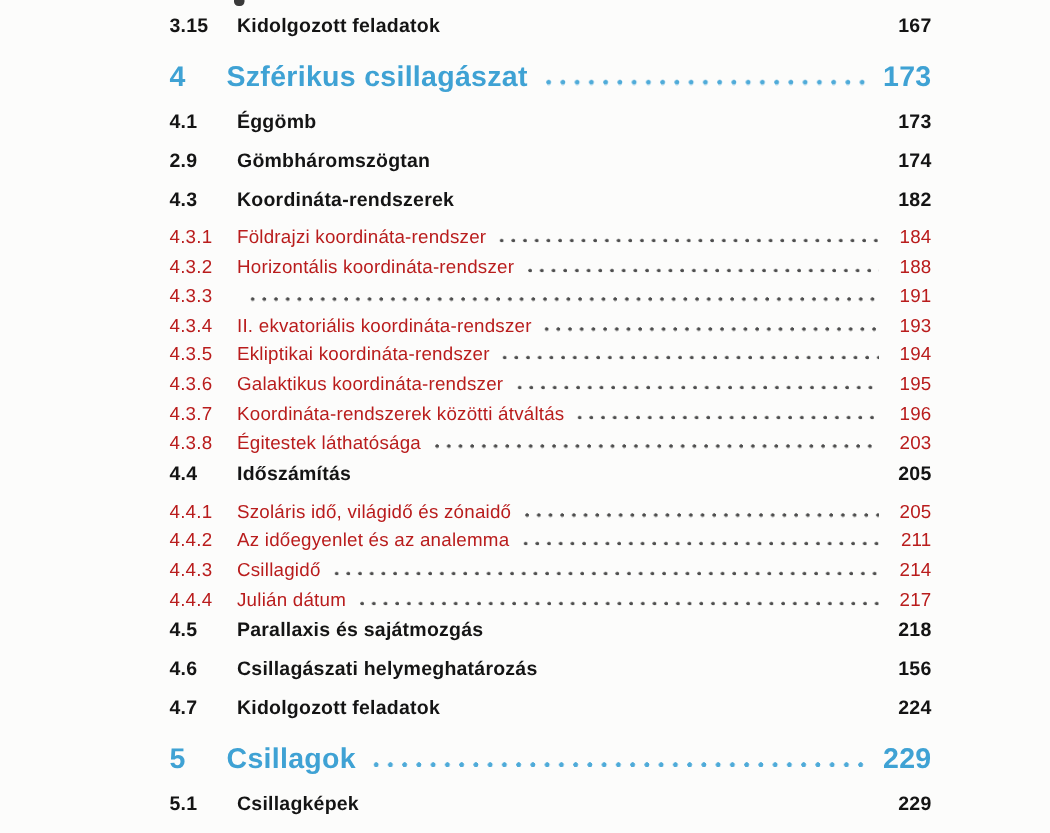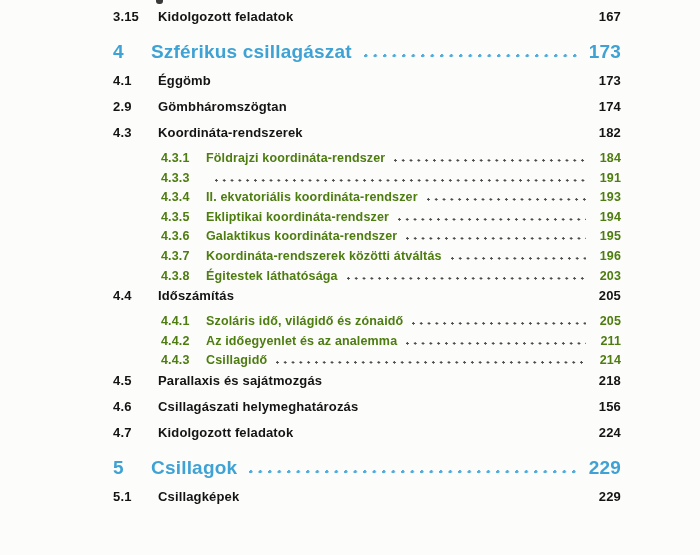--- a/index.html
+++ b/index.html
@@ -30,25 +30,24 @@
     padding: 9px 79px 0 113px;
   }
   .row {
     display: flex;
     align-items: baseline;
     white-space: nowrap;
   }
   .row-sub {
     font-size: 12.5px;
     line-height: 14px;
-    font-weight: 700;
-    color: #4d7c0f;
+    font-weight: 400;
+    color: #b91c1c;
     margin-bottom: 5.6px;
     letter-spacing: 0.15px;
-    margin-left: 48px;
   }
   .row-bold {
     font-size: 13px;
     line-height: 15px;
     font-weight: 700;
     color: #141414;
     margin-bottom: 11px;
     letter-spacing: 0.15px;
   }
   .row-chapter {
@@ -130,20 +129,26 @@
         <span class="leader no-dots"></span>
         <span class="pagenum">182</span>
       </div>
       <div class="row row-sub">
         <span class="num">4.3.1</span>
         <span class="title">Földrajzi koordináta-rendszer</span>
         <span class="leader"></span>
         <span class="pagenum">184</span>
       </div>
       <div class="row row-sub">
+        <span class="num">4.3.2</span>
+        <span class="title">Horizontális koordináta-rendszer</span>
+        <span class="leader"></span>
+        <span class="pagenum">188</span>
+      </div>
+      <div class="row row-sub">
         <span class="num">4.3.3</span>
         <span class="leader"></span>
         <span class="pagenum">191</span>
       </div>
       <div class="row row-sub">
         <span class="num">4.3.4</span>
         <span class="title">II. ekvatoriális koordináta-rendszer</span>
         <span class="leader"></span>
         <span class="pagenum">193</span>
       </div>
@@ -187,20 +192,26 @@
         <span class="num">4.4.2</span>
         <span class="title">Az időegyenlet és az analemma</span>
         <span class="leader"></span>
         <span class="pagenum">211</span>
       </div>
       <div class="row row-sub">
         <span class="num">4.4.3</span>
         <span class="title">Csillagidő</span>
         <span class="leader"></span>
         <span class="pagenum">214</span>
+      </div>
+      <div class="row row-sub">
+        <span class="num">4.4.4</span>
+        <span class="title">Julián dátum</span>
+        <span class="leader"></span>
+        <span class="pagenum">217</span>
       </div>
       <div class="row row-bold">
         <span class="num">4.5</span>
         <span class="title">Parallaxis és sajátmozgás</span>
         <span class="leader no-dots"></span>
         <span class="pagenum">218</span>
       </div>
       <div class="row row-bold">
         <span class="num">4.6</span>
         <span class="title">Csillagászati helymeghatározás</span>

